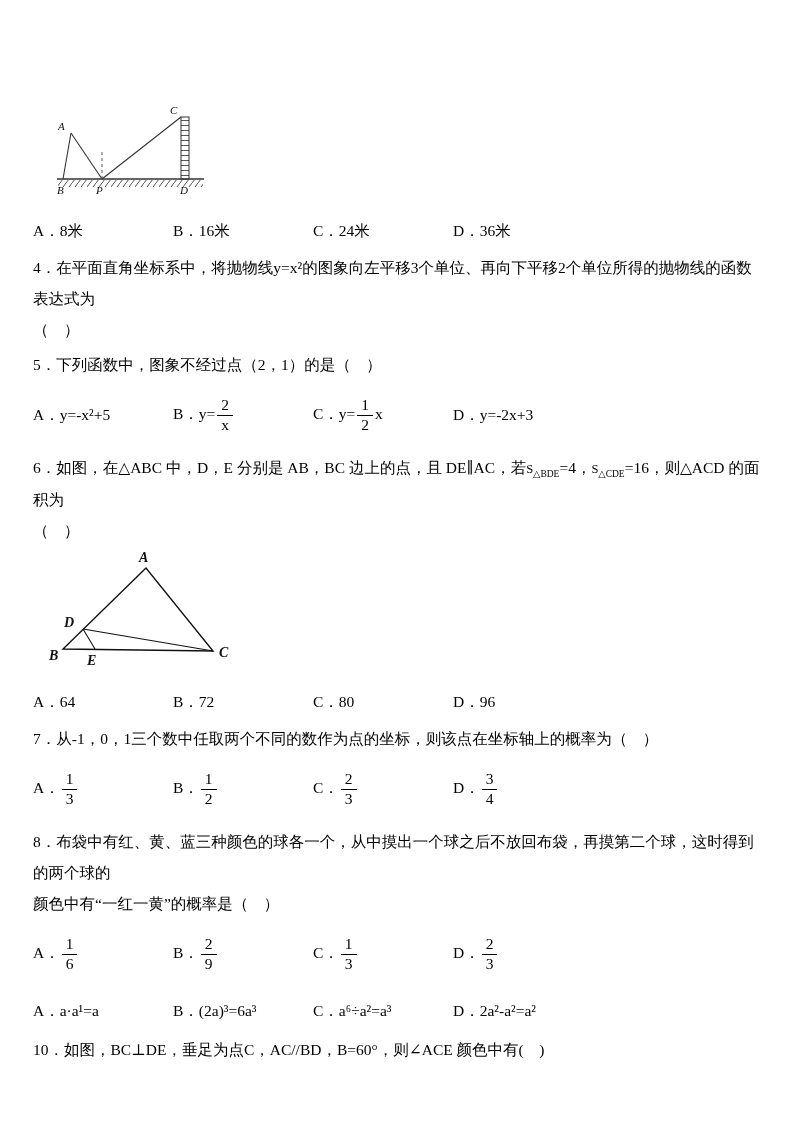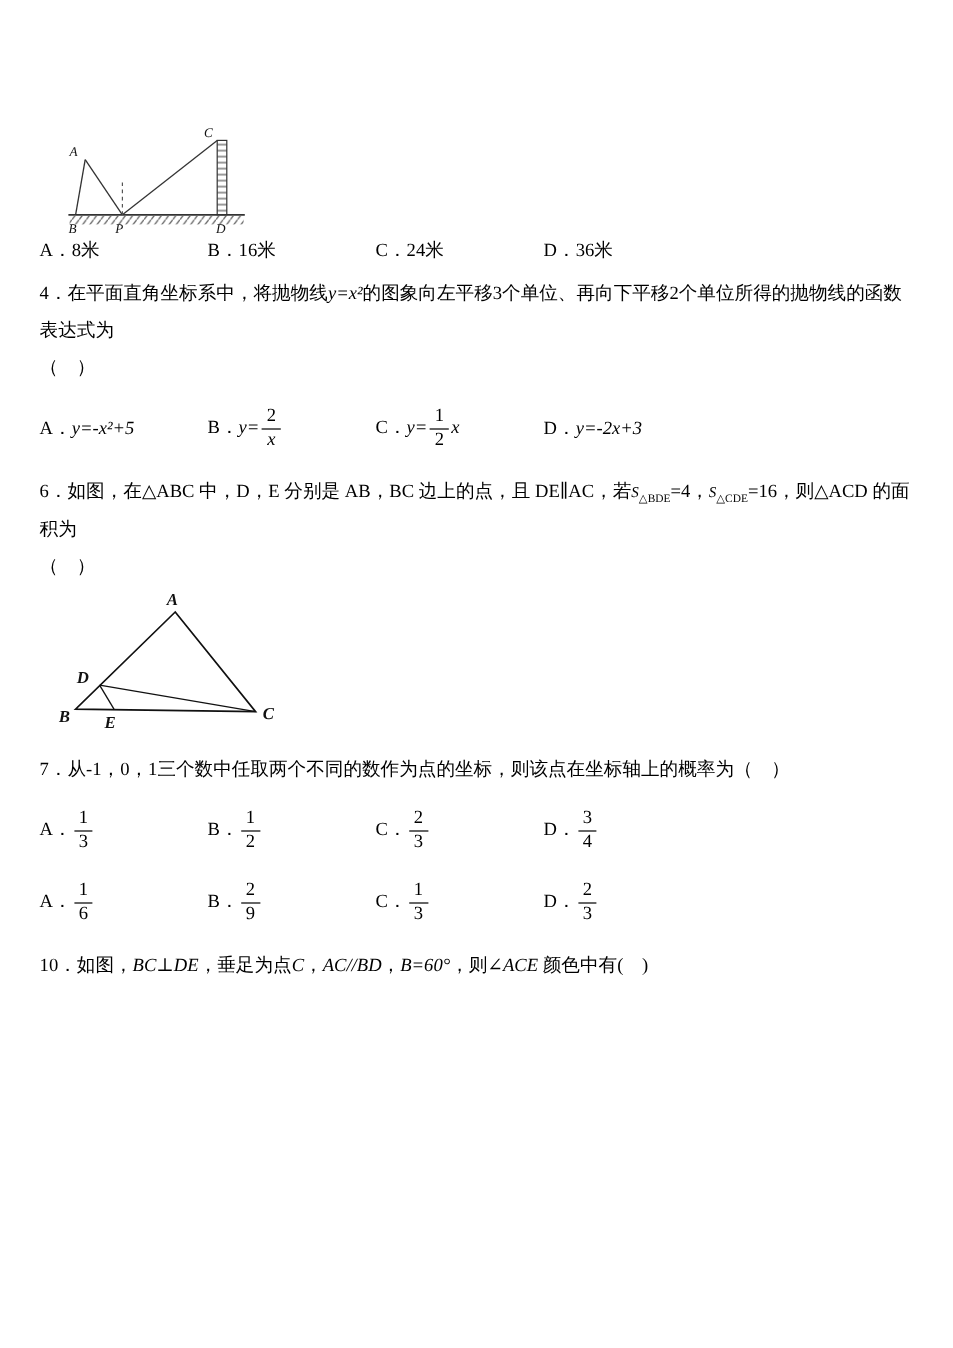--- a/index.html
+++ b/index.html
@@ -7,22 +7,22 @@
     width:794px;height:1123px;background:#ffffff;color:#000;
     font-family:"Liberation Serif","DejaVu Serif",serif;
     font-size:15.5px;overflow:hidden;
   }
   .page{padding:103px 28px 0 33px}
   .fig1{display:block;margin-left:21px}
   .fig2{display:block;margin-left:16px;margin-top:4px}
   .flbl{font-style:italic;font-size:11px;font-family:"Liberation Serif",serif;fill:#111}
   .flbl2{font-style:italic;font-weight:bold;font-size:14px;font-family:"Liberation Serif",serif;fill:#111}
   .stem{line-height:2.0;margin:4px 0 0 0}
-  .math{font-style:italic}
-  .opts{display:flex;align-items:center;margin:1px 0 10px}
+  .math{}
+  .opts{display:flex;align-items:center;margin:24px 0 10px}
   .opt{flex:0 0 140px;white-space:nowrap}
   .opt:last-child{flex:0 0 auto}
   .opts.tall{margin:12px 0 14px;min-height:46px}
   .frac{display:inline-flex;flex-direction:column;align-items:center;vertical-align:middle;line-height:1.2;margin:0 2px}
   .frac .num{border-bottom:1.2px solid #000;padding:0 4px}
   .frac .den{padding:0 4px}
   .subm{font-size:9.5px;}
   .sS{font-size:12.5px}
   .gap-sm{margin-top:12px}
 </style>
@@ -59,20 +59,21 @@
     <span class="opt"><span>B．</span><span>16米</span></span>
     <span class="opt"><span>C．</span><span>24米</span></span>
     <span class="opt"><span>D．</span><span>36米</span></span>
   </div>
 
   <p class="stem">
     <span>4．在平面直角坐标系中，将抛物线</span><span class="math">y=x²</span><span>的图象向左平移3个单位、再向下平移2个单位所得的抛物线的函数表达式为</span><br>
     <span>（　）</span>
   </p>
 
+  <p class="stem"><span>5．下列函数中，图象不经过点（2，1）的是（　）</span></p>
   <div class="opts tall">
     <span class="opt"><span>A．</span><span class="math">y=-x²+5</span></span>
     <span class="opt"><span>B．</span><span class="math">y=</span><span class="frac">
           <span class="num">2</span>
           <span class="den math">x</span>
         </span></span>
     <span class="opt"><span>C．</span><span class="math">y=</span><span class="frac">
           <span class="num">1</span>
           <span class="den">2</span>
         </span><span class="math">x</span></span>
@@ -88,20 +89,26 @@
     <path d="M97,18 L14,99 L164,101 Z" fill="none" stroke="#111" stroke-width="1.4"></path>
     <line x1="34" y1="79" x2="164" y2="101" stroke="#111" stroke-width="1.1"></line>
     <line x1="34" y1="79" x2="46" y2="99" stroke="#111" stroke-width="1.1"></line>
     <text x="90" y="12" class="flbl2">A</text>
     <text x="0" y="110" class="flbl2">B</text>
     <text x="170" y="107" class="flbl2">C</text>
     <text x="15" y="77" class="flbl2">D</text>
     <text x="38" y="115" class="flbl2">E</text>
   </svg>
 
+  <div class="opts gap-sm">
+    <span class="opt"><span>A．</span><span>64</span></span>
+    <span class="opt"><span>B．</span><span>72</span></span>
+    <span class="opt"><span>C．</span><span>80</span></span>
+    <span class="opt"><span>D．</span><span>96</span></span>
+  </div>
 
   <p class="stem"><span>7．从-1，0，1三个数中任取两个不同的数作为点的坐标，则该点在坐标轴上的概率为（　）</span></p>
   <div class="opts tall">
     <span class="opt"><span>A．</span><span class="frac">
           <span class="num">1</span>
           <span class="den">3</span>
         </span></span>
     <span class="opt"><span>B．</span><span class="frac">
           <span class="num">1</span>
           <span class="den">2</span>
@@ -109,37 +116,47 @@
     <span class="opt"><span>C．</span><span class="frac">
           <span class="num">2</span>
           <span class="den">3</span>
         </span></span>
     <span class="opt"><span>D．</span><span class="frac">
           <span class="num">3</span>
           <span class="den">4</span>
         </span></span>
   </div>
 
+  <p class="stem">
+    <span>8．布袋中有红、黄、蓝三种颜色的球各一个，从中摸出一个球之后不放回布袋，再摸第二个球，这时得到的两个球的</span><br>
+    <span>颜色中有“一红一黄”的概率是（　）</span>
+  </p>
   <div class="opts tall">
     <span class="opt"><span>A．</span><span class="frac">
           <span class="num">1</span>
           <span class="den">6</span>
         </span></span>
     <span class="opt"><span>B．</span><span class="frac">
           <span class="num">2</span>
           <span class="den">9</span>
         </span></span>
     <span class="opt"><span>C．</span><span class="frac">
           <span class="num">1</span>
           <span class="den">3</span>
         </span></span>
     <span class="opt"><span>D．</span><span class="frac">
           <span class="num">2</span>
           <span class="den">3</span>
         </span></span>
   </div>
 
+  <div class="opts">
+    <span class="opt"><span>A．</span><span class="math">a·a¹=a</span></span>
+    <span class="opt"><span>B．</span><span class="math">(2a)³=6a³</span></span>
+    <span class="opt"><span>C．</span><span class="math">a⁶÷a²=a³</span></span>
+    <span class="opt"><span>D．</span><span class="math">2a²-a²=a²</span></span>
+  </div>
 
   <p class="stem gap-sm">
     <span>10．如图，</span><span class="math">BC⊥DE</span><span>，垂足为点</span><span class="math">C</span><span>，</span><span class="math">AC//BD</span><span>，</span><span class="math">B=60°</span><span>，则∠</span><span class="math">ACE</span><span> 颜色中有(　)</span>
   </p>
 
 </div>
 
 </body></html>

